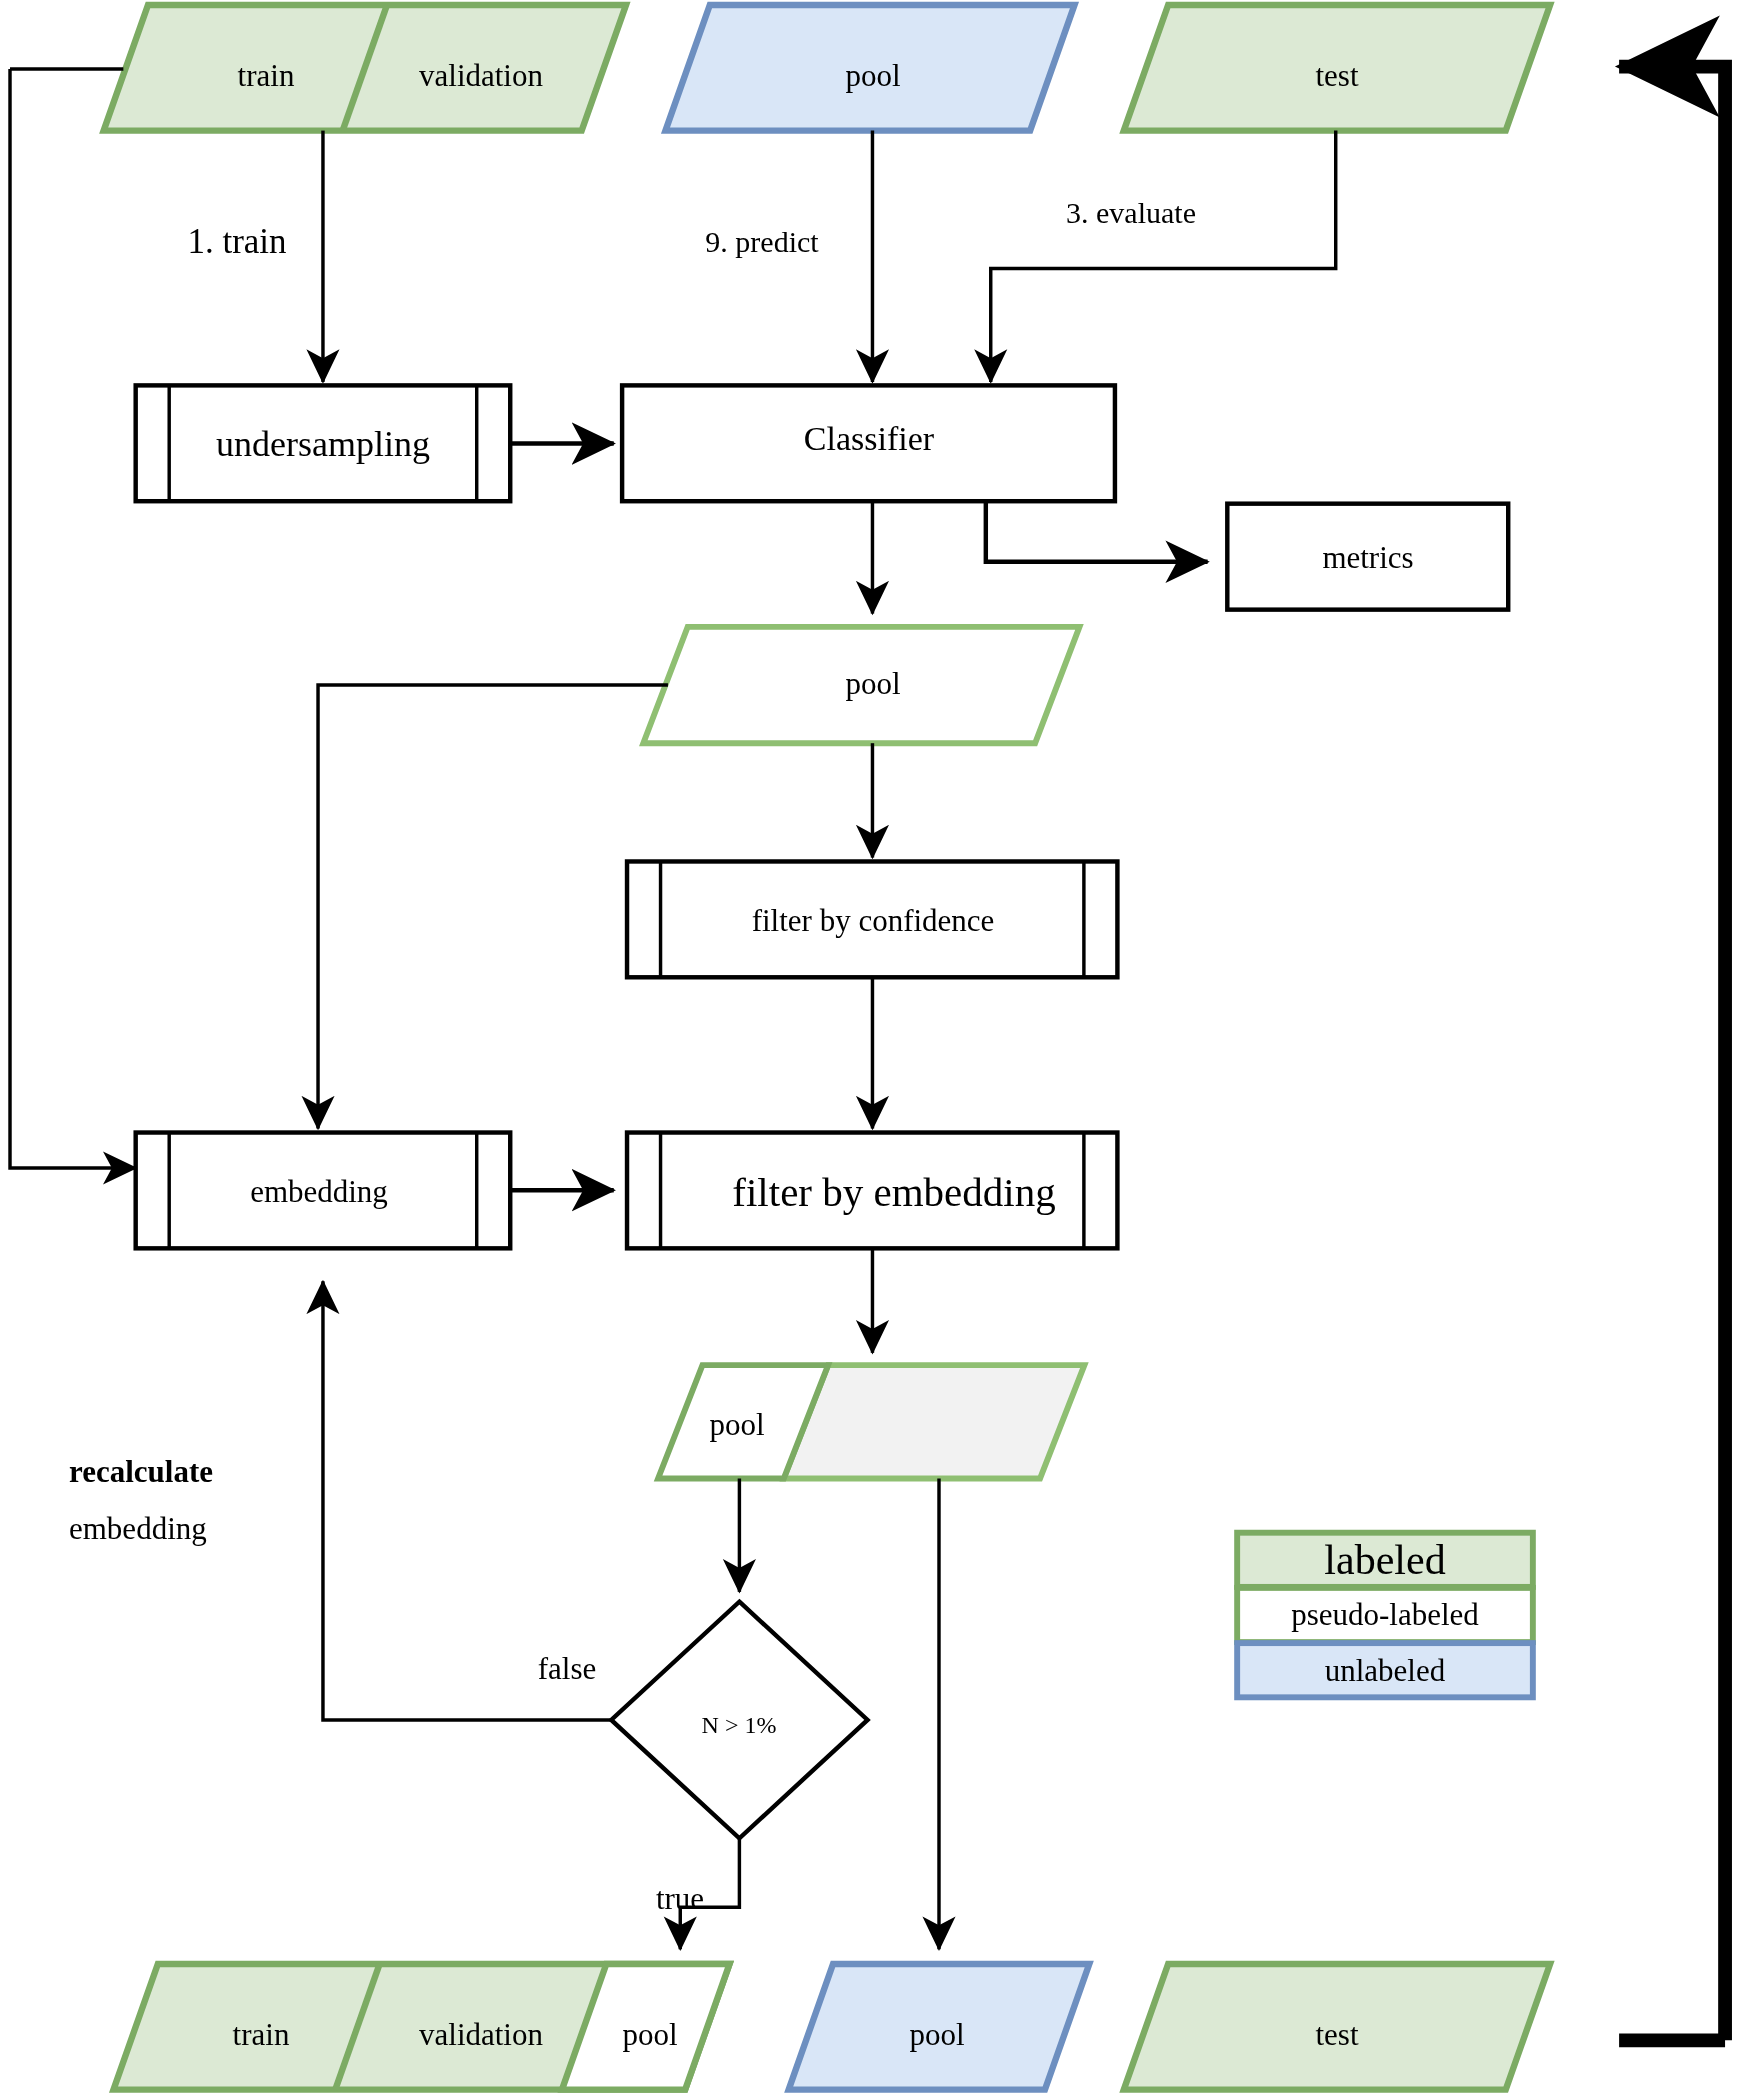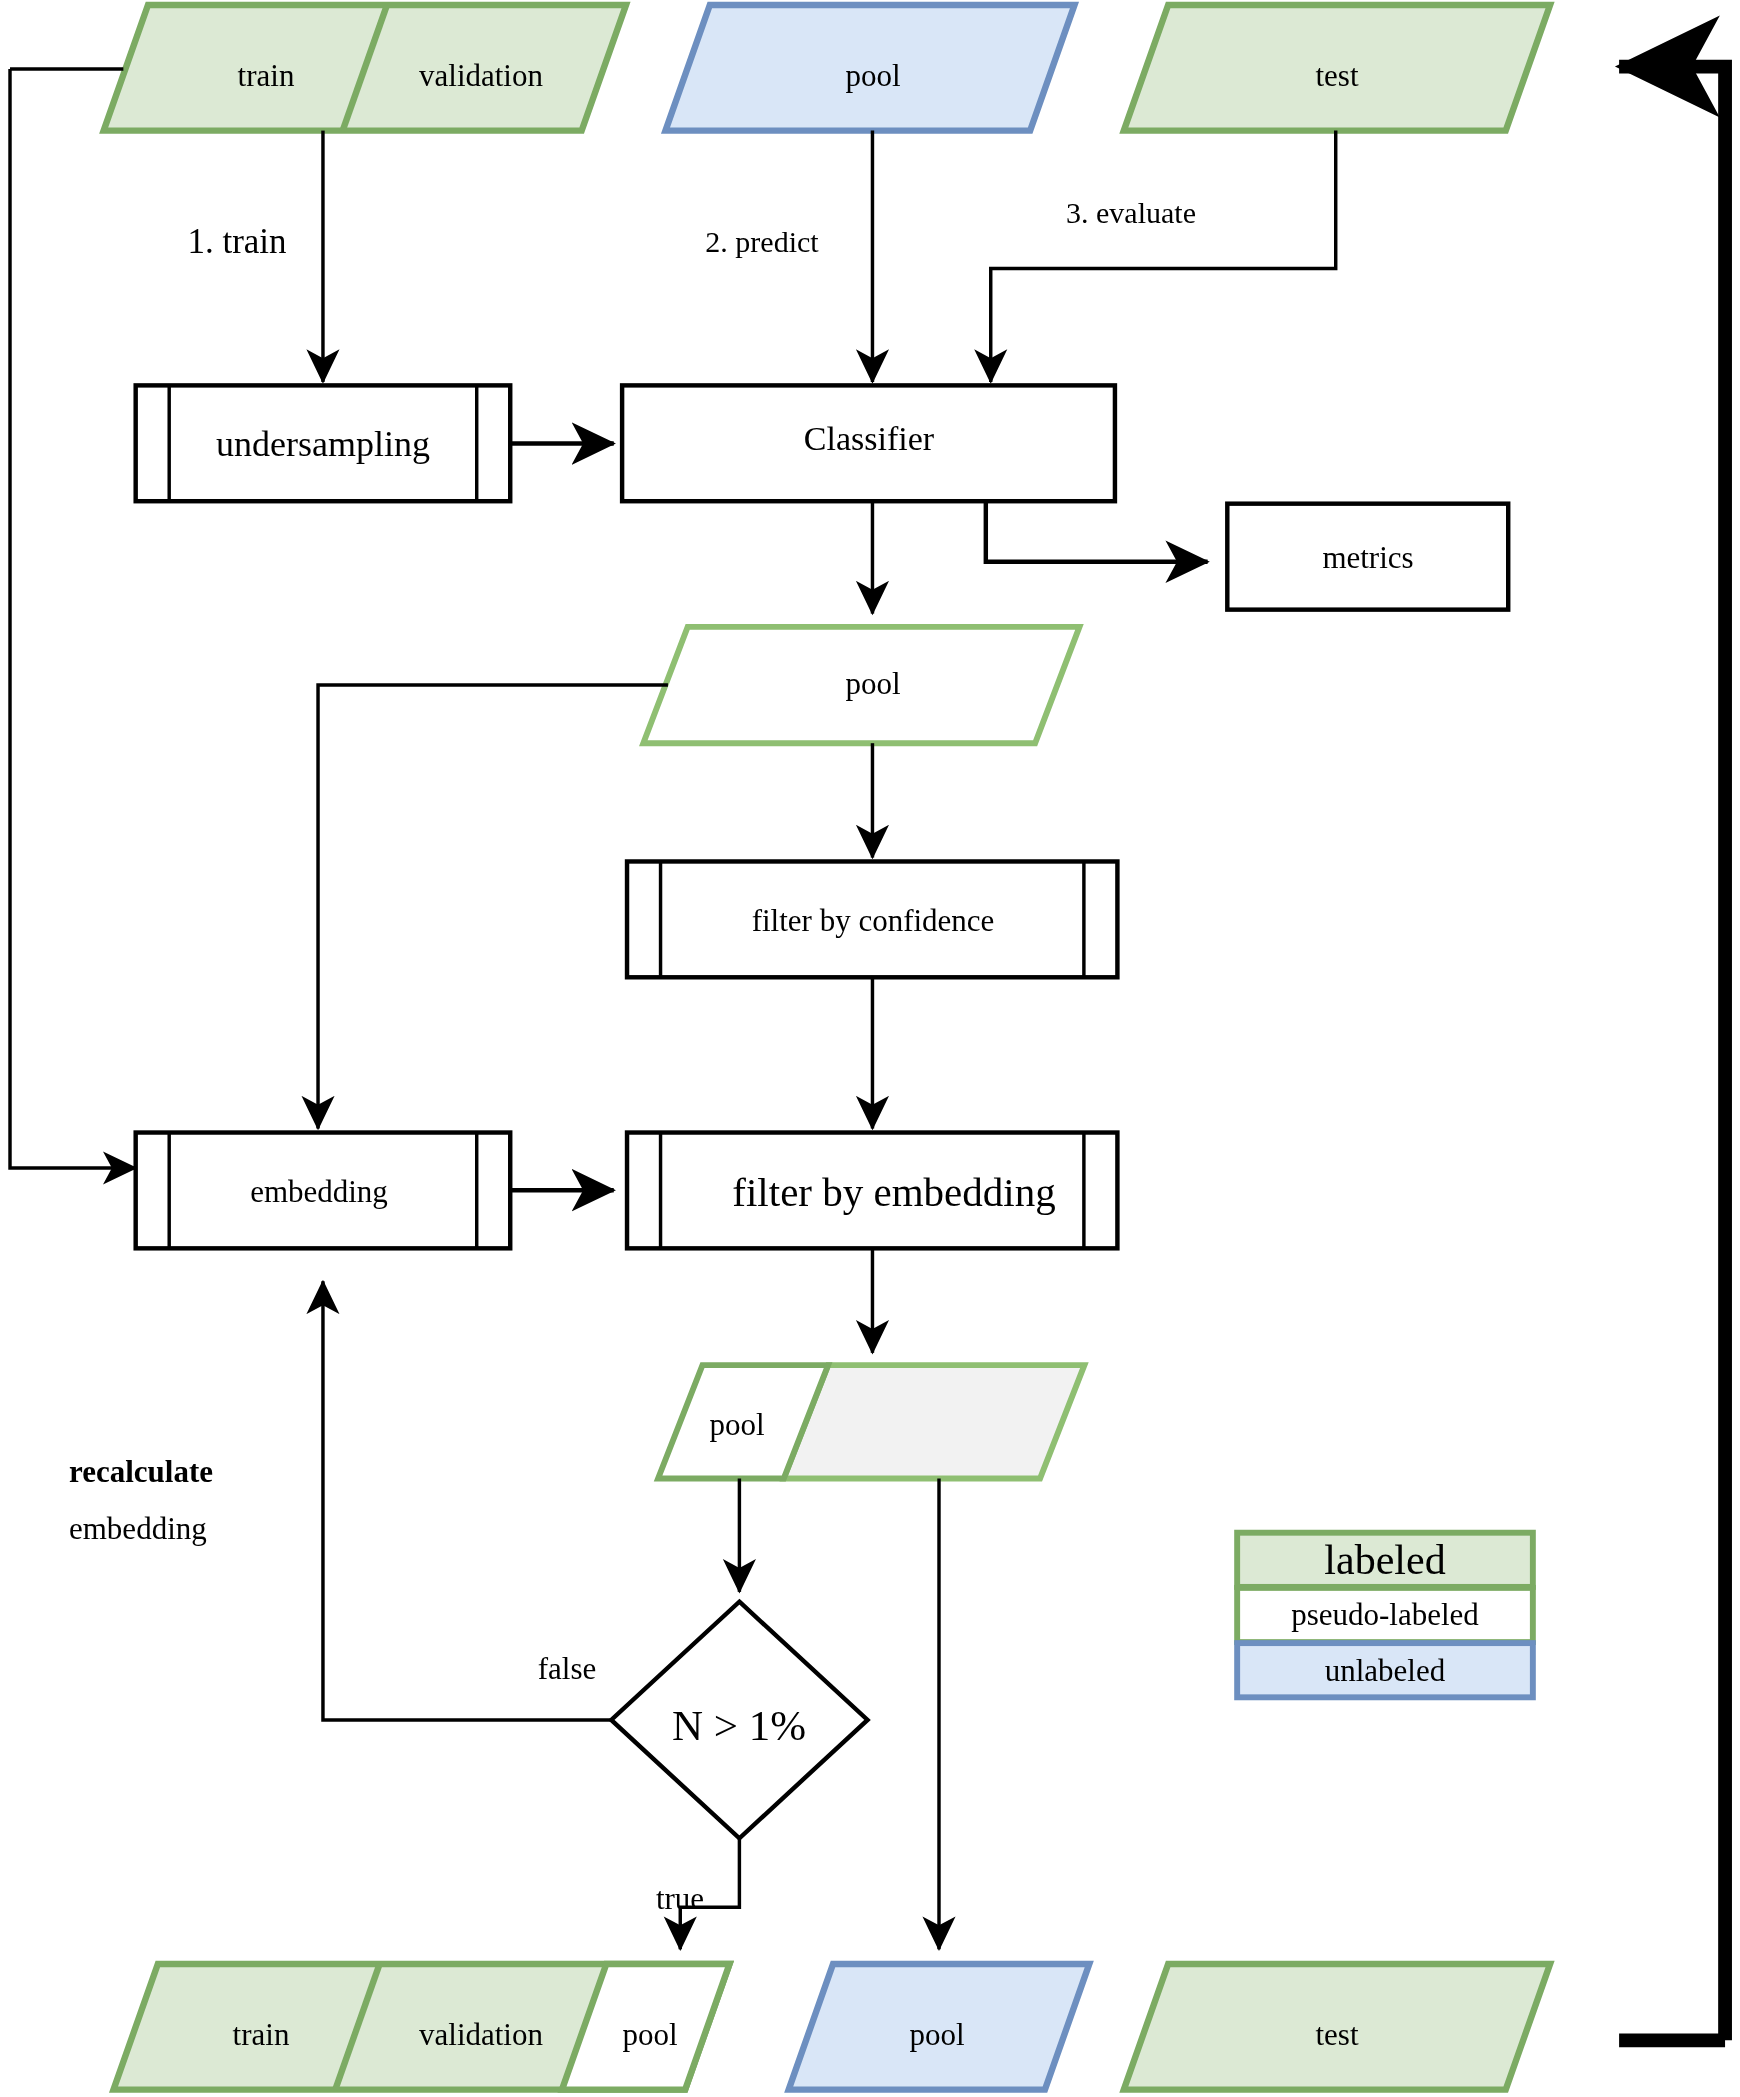--- a/index.html
+++ b/index.html
@@ -138,37 +138,37 @@
       <rect x="2510" y="3334" width="600" height="110" fill="#d9e6f7" stroke="#6d8fc0" stroke-width="12"></rect>
     </g>
   </svg>
 
   <div class="lbl ctr" style="left:266px;top:76px;font-size:31px;">train</div>
   <div class="lbl ctr" style="left:481px;top:76px;font-size:31px;">validation</div>
   <div class="lbl ctr" style="left:873px;top:76px;font-size:31px;">pool</div>
   <div class="lbl ctr" style="left:1337px;top:76px;font-size:31px;">test</div>
 
   <div class="lbl ctr" style="left:237px;top:242px;font-size:35px;">1. train</div>
-  <div class="lbl ctr" style="left:762px;top:242px;font-size:30px;">2. predict</div>
+  <div class="lbl ctr" style="left:762px;top:242px;font-size:30px;">9. predict</div>
   <div class="lbl ctr" style="left:1131px;top:213px;font-size:30px;">3. evaluate</div>
 
   <div class="lbl ctr" style="left:323px;top:444px;font-size:36px;">undersampling</div>
   <div class="lbl ctr" style="left:869px;top:439px;font-size:34px;">Classifier</div>
   <div class="lbl ctr" style="left:1368px;top:558px;font-size:31px;">metrics</div>
   <div class="lbl ctr" style="left:873px;top:684px;font-size:31px;">pool</div>
   <div class="lbl ctr" style="left:873px;top:921px;font-size:31px;">filter by confidence</div>
   <div class="lbl ctr" style="left:319px;top:1192px;font-size:31px;">embedding</div>
   <div class="lbl ctr" style="left:873px;top:1192px;font-size:41px;margin-left:21px;">filter by embedding</div>
 
   <div class="lbl ctr" style="left:737px;top:1425px;font-size:31px;">pool</div>
 
   <div class="lbl" style="left:69px;top:1444px;font-size:31px;line-height:56px;font-weight:bold;">recalculate</div>
   <div class="lbl" style="left:69px;top:1501px;font-size:31px;line-height:56px;">embedding</div>
 
-  <div class="lbl ctr" style="left:739px;top:1725px;font-size:43px;">N &gt; 1%</div>
+  <div class="lbl ctr" style="left:739px;top:1725px;font-size:24px;">N &gt; 1%</div>
   <div class="lbl ctr" style="left:567px;top:1669px;font-size:31px;">false</div>
   <div class="lbl ctr" style="left:680px;top:1873px;font-size:31px;margin-top:26px;">true</div>
 
   <div class="lbl ctr" style="left:261px;top:2035px;font-size:31px;">train</div>
   <div class="lbl ctr" style="left:481px;top:2035px;font-size:31px;">validation</div>
   <div class="lbl ctr" style="left:650px;top:2035px;font-size:31px;">pool</div>
   <div class="lbl ctr" style="left:937px;top:2035px;font-size:31px;">pool</div>
   <div class="lbl ctr" style="left:1337px;top:2035px;font-size:31px;">test</div>
 
   <div class="lbl ctr" style="left:1385px;top:1560px;font-size:42px;">labeled</div>

